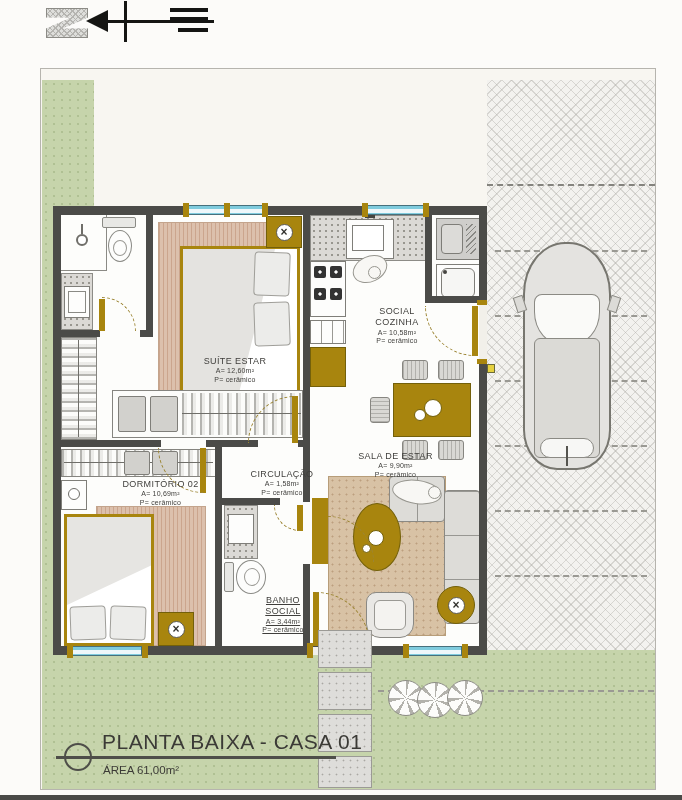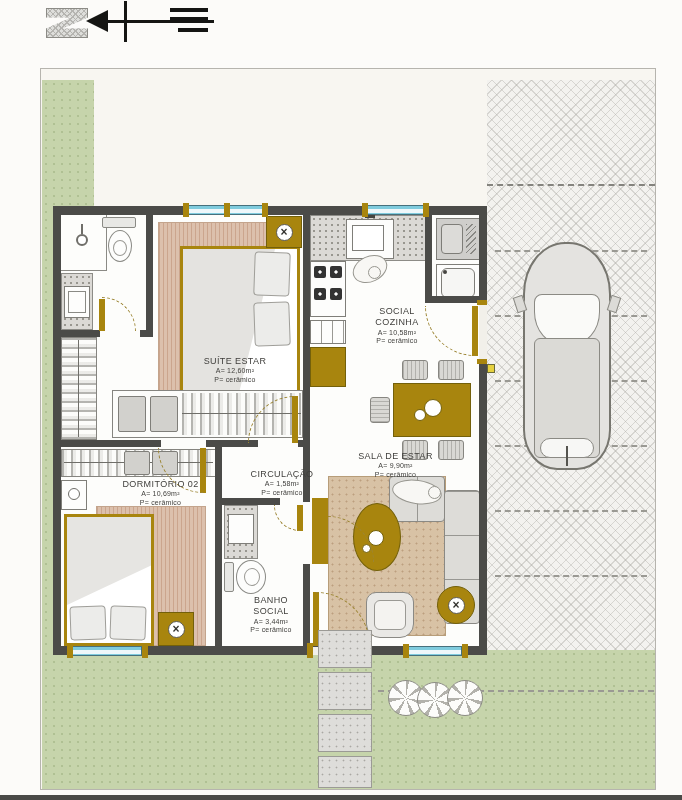--- a/index.html
+++ b/index.html
@@ -277,30 +277,36 @@
   <div class="room-label" style="left:103px;top:479px;width:115px;">
     <div class="rname">DORMITÓRIO 02</div>
     <div class="rarea">A= 10,69m²</div>
     <div class="rfloor">P= cerâmico</div>
   </div>
   <div class="room-label" style="left:343px;top:451px;width:105px;">
     <div class="rname">SALA DE ESTAR</div>
     <div class="rarea">A= 9,90m²</div>
     <div class="rfloor">P= cerâmico</div>
   </div>
-  <div class="room-label" style="left:240px;top:595px;width:62px;">
+  <div class="room-label" style="left:252px;top:595px;width:62px;text-decoration:underline;">
     <div class="rname">BANHO SOCIAL</div>
     <div class="rarea">A= 3,44m²</div>
     <div class="rfloor">P= cerâmico</div>
   </div>
 
   <div class="stone" style="left:318px;top:630px;width:54px;height:38px;"></div>
   <div class="stone" style="left:318px;top:672px;width:54px;height:38px;"></div>
   <div class="stone" style="left:318px;top:714px;width:54px;height:38px;"></div>
   <div class="stone" style="left:318px;top:756px;width:54px;height:32px;"></div>
   <div class="dash-h" style="left:378px;top:690px;width:276px;"></div>
   <div class="tree" style="left:388px;top:680px;width:36px;height:36px;"></div>
   <div class="tree" style="left:417px;top:682px;width:36px;height:36px;"></div>
   <div class="tree" style="left:447px;top:680px;width:36px;height:36px;"></div>
 
+  <div class="abs" style="left:50px;top:728px;width:320px;height:52px;">
+    <div class="abs" style="left:14px;top:15px;width:28px;height:28px;border:2px solid #4e4e49;border-radius:50%;background:transparent;"></div>
+    <div class="abs" style="left:6px;top:28px;width:280px;height:3px;background:#4e4e49;"></div>
+    <div class="abs" style="left:52px;top:2px;font-size:21px;color:#3b3a36;letter-spacing:.5px;white-space:nowrap;">PLANTA BAIXA - CASA 01</div>
+    <div class="abs" style="left:53px;top:36px;font-size:11.5px;color:#3b3a36;">ÁREA 61,00m²</div>
+  </div>
 
   <div class="abs" style="left:0;top:795px;width:682px;height:5px;background:#4a4a47;"></div>
 </div>
 
 </body></html>

